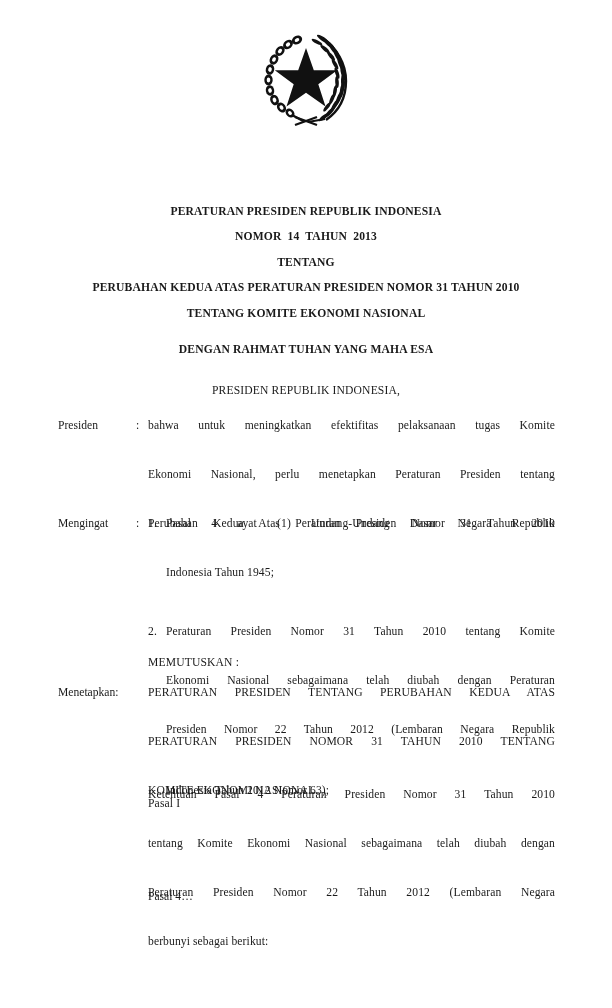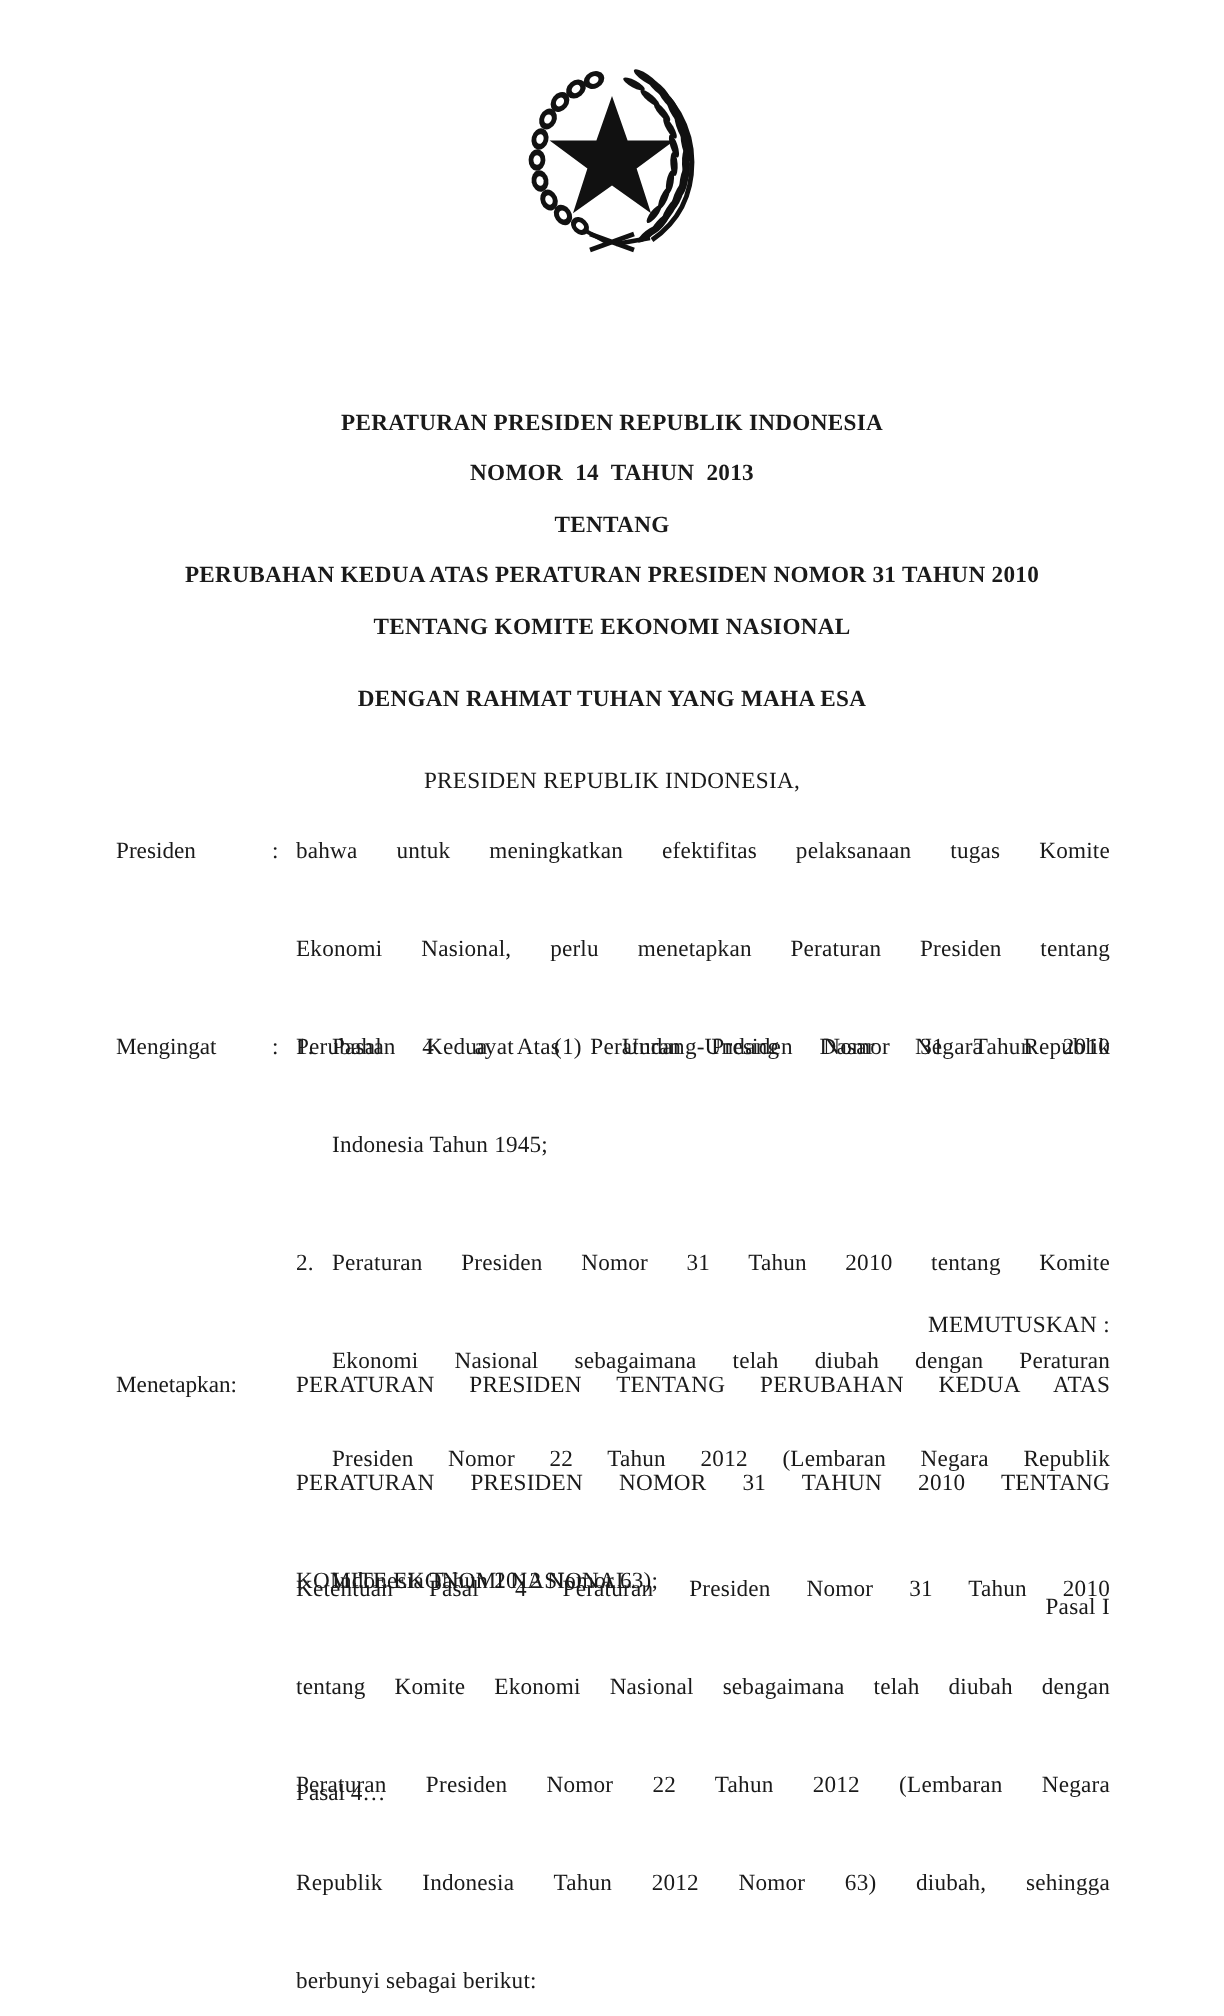--- a/index.html
+++ b/index.html
@@ -166,21 +166,21 @@
     content: "";
     display: inline-block;
     width: 100%;
   }
 
   
   .center-head {
     position: absolute;
     left: 148px;
     width: 407px;
-    text-align: right;
+    text-align: left;
     font-size: 11.6px;
     line-height: 16px;
     letter-spacing: 0.15px;
   }
 
   
   .body-para {
     position: absolute;
     left: 148px;
     width: 407px;
@@ -410,19 +410,18 @@
       <span class="jline lastline">KOMITE EKONOMI NASIONAL.</span>
     </div>
   </div>
 
   <div class="center-head" style="top:796px;">Pasal I</div>
 
   <div class="body-para" style="top:783px;">
     <span class="jline">Ketentuan Pasal 4 Peraturan Presiden Nomor 31 Tahun 2010</span>
     <span class="jline">tentang Komite Ekonomi Nasional sebagaimana telah diubah dengan</span>
     <span class="jline">Peraturan Presiden Nomor 22 Tahun 2012 (Lembaran Negara</span>
-    <span class="jline">Republik Indonesia Tahun 2012 Nomor 63) diubah, sehingga</span>
     <span class="jline lastline">berbunyi sebagai berikut:</span>
   </div>
 
   <div class="continuation" style="top:889px;">Pasal 4…</div>
 
 </div>
 
 </body></html>

